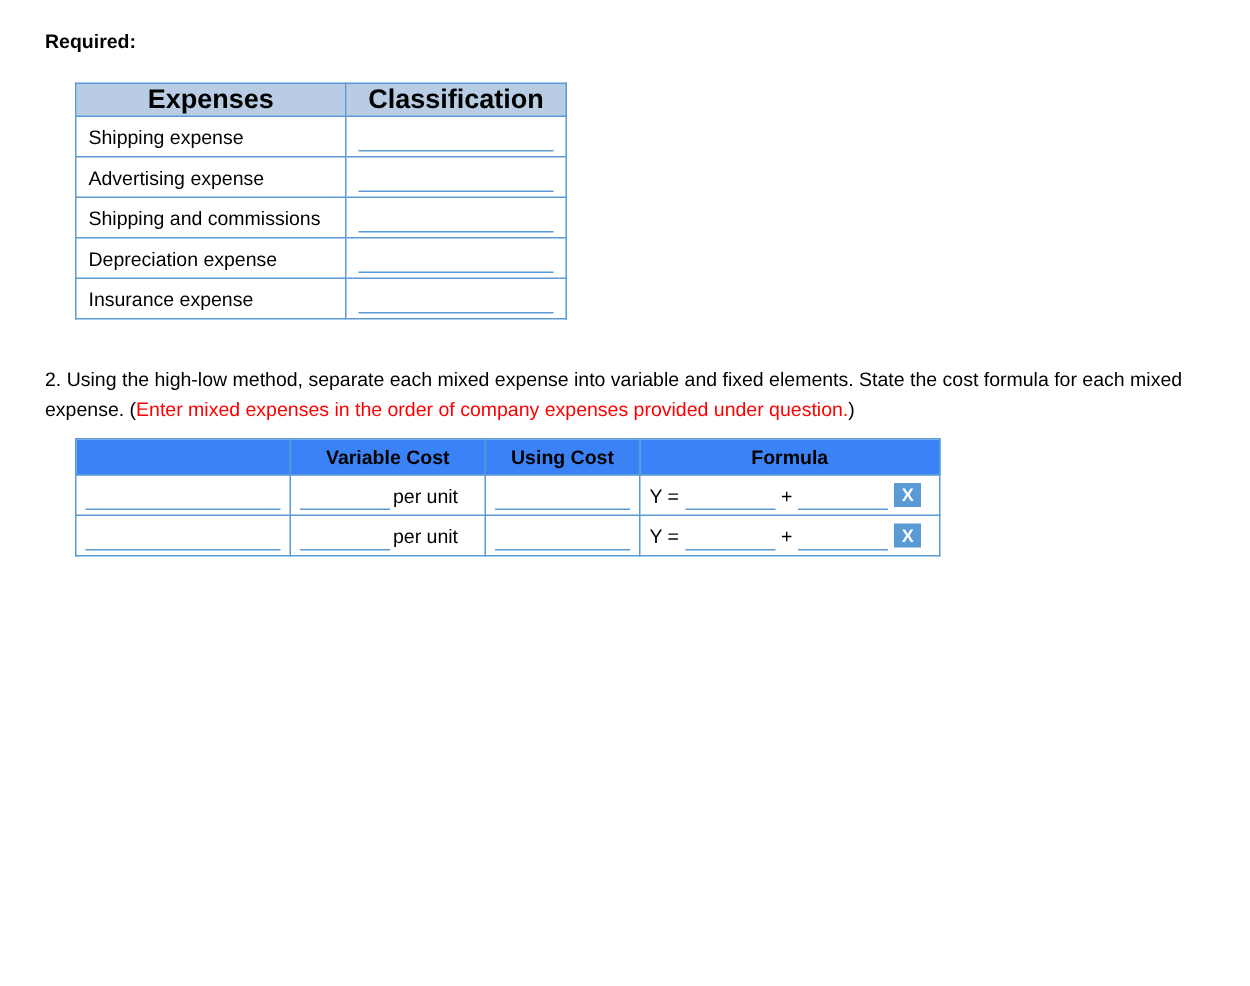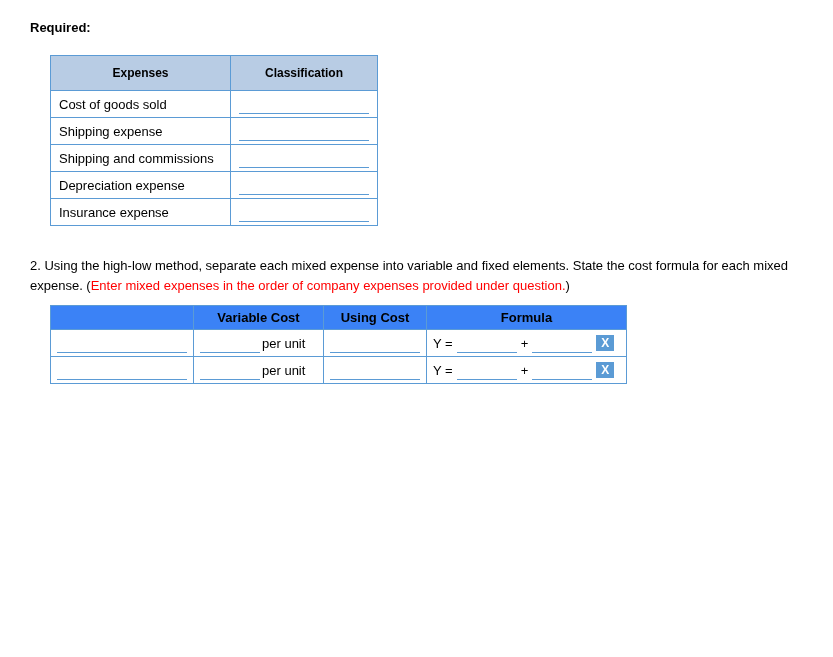--- a/index.html
+++ b/index.html
@@ -29,24 +29,24 @@
     }
     
     .expense-table {
       border-collapse: collapse;
       margin-left: 20px;
       min-width: 320px;
     }
     .expense-table th {
       background-color: #b8cce4;
       border: 1px solid #5b9bd5;
-      padding: 10px 10px;
+      padding: 0 10px;
       text-align: center;
       font-weight: bold;
-      font-size: 12px;
+      font-size: 18px;
     }
     .expense-table td {
       border: 1px solid #5b9bd5;
       padding: 3px 8px;
       font-size: 13px;
     }
     .expense-table td.expense-name {
       width: 180px;
     }
     .expense-table td.classification-cell {
@@ -142,26 +142,26 @@
 
 
   <table class="expense-table">
     <thead>
       <tr>
         <th>Expenses</th>
         <th>Classification</th>
       </tr>
     </thead>
     <tbody id="expense-rows">
-    <tr>
-          <td class="expense-name">Cost of goods sold</td>
-          <td class="classification-cell"><input type="text" class="class-input" style=""></td>
-        </tr>
         <tr>
           <td class="expense-name">Shipping expense</td>
+          <td class="classification-cell"><input type="text" class="class-input" style=""></td>
+        </tr>
+        <tr>
+          <td class="expense-name">Advertising expense</td>
           <td class="classification-cell"><input type="text" class="class-input" style=""></td>
         </tr>
         <tr>
           <td class="expense-name">Shipping and commissions</td>
           <td class="classification-cell"><input type="text" class="class-input" style=""></td>
         </tr>
         <tr>
           <td class="expense-name">Depreciation expense</td>
           <td class="classification-cell"><input type="text" class="class-input" style=""></td>
         </tr>

